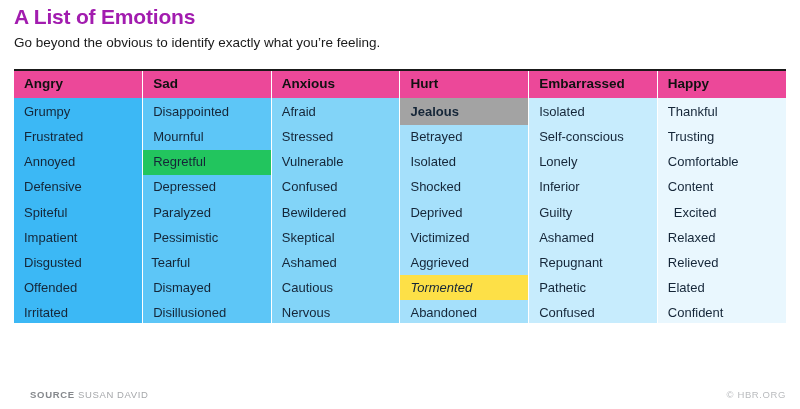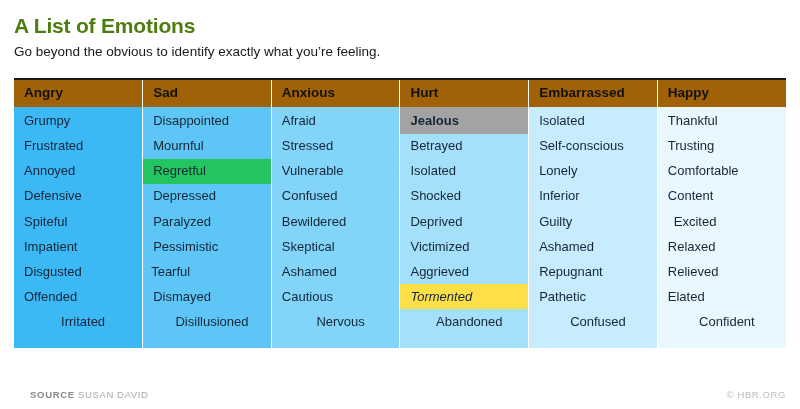--- a/index.html
+++ b/index.html
@@ -20,25 +20,25 @@
     width: 800px;
     height: 409px;
     box-sizing: border-box;
     padding: 0 14px;
     background: #ffffff;
   }
 
   
   .title {
     margin: 0;
-    padding-top: 14px;
+    padding-top: 5px;
     font-size: 21px;
     font-weight: bold;
     letter-spacing: -0.2px;
-    color: #4d7c0f;
+    color: #a21caf;
     line-height: 1.15;
   }
   .subtitle {
     margin: 0;
     padding-top: 6px;
     font-size: 13.5px;
     font-weight: normal;
     color: #1a1a1a;
     line-height: 1.2;
   }
@@ -50,21 +50,21 @@
   table.emotions {
     width: 100%;
     border-collapse: collapse;
     table-layout: fixed;
   }
   table.emotions thead th {
     text-align: left;
     font-size: 13.5px;
     font-weight: bold;
     color: #111111;
-    background: #a16207;
+    background: #ec4899;
     padding: 5px 0 7px 10px;
     border-top: 2px solid #1a1a1a;
     border-left: 1px solid #ffffff;
     vertical-align: bottom;
   }
   table.emotions thead th:first-child {
     border-left: none;
   }
   table.emotions tbody td {
     font-size: 13px;
@@ -76,22 +76,21 @@
     overflow: hidden;
     text-overflow: ellipsis;
   }
   table.emotions tbody td:first-child {
     border-left: none;
   }
   table.emotions tbody tr:first-child td {
     padding-top: 6px;
   }
   table.emotions tbody tr:last-child td {
-    padding-bottom: 18px;
-    text-align: center;
+    padding-bottom: 2px;
   }
 
   
   .c0 { background: #3cb8f5; }
   .c1 { background: #5dc6f7; }
   .c2 { background: #82d4f8; }
   .c3 { background: #a5e0fb; }
   .c4 { background: #c7ecfd; }
   .c5 { background: #e9f7fe; }
 

